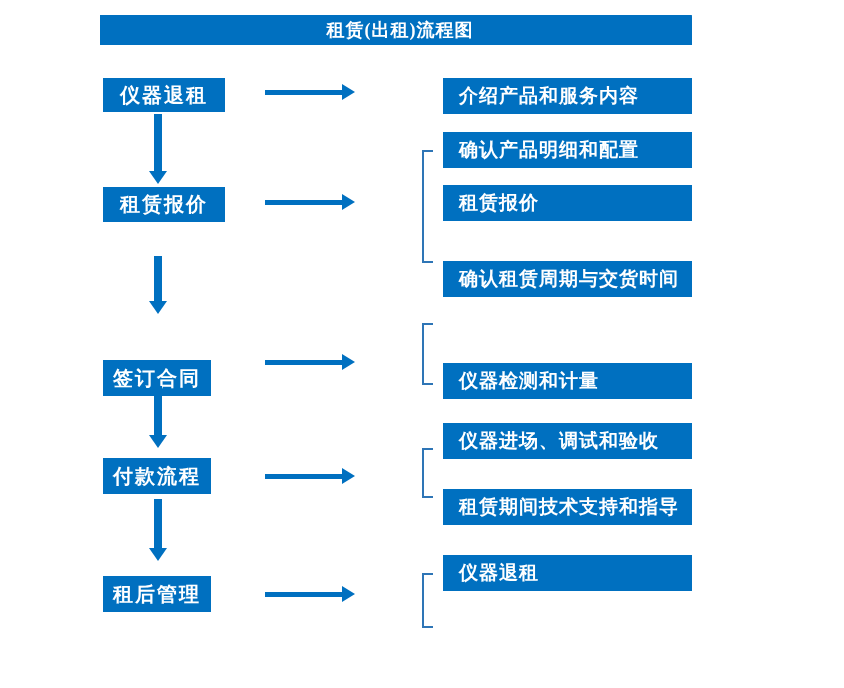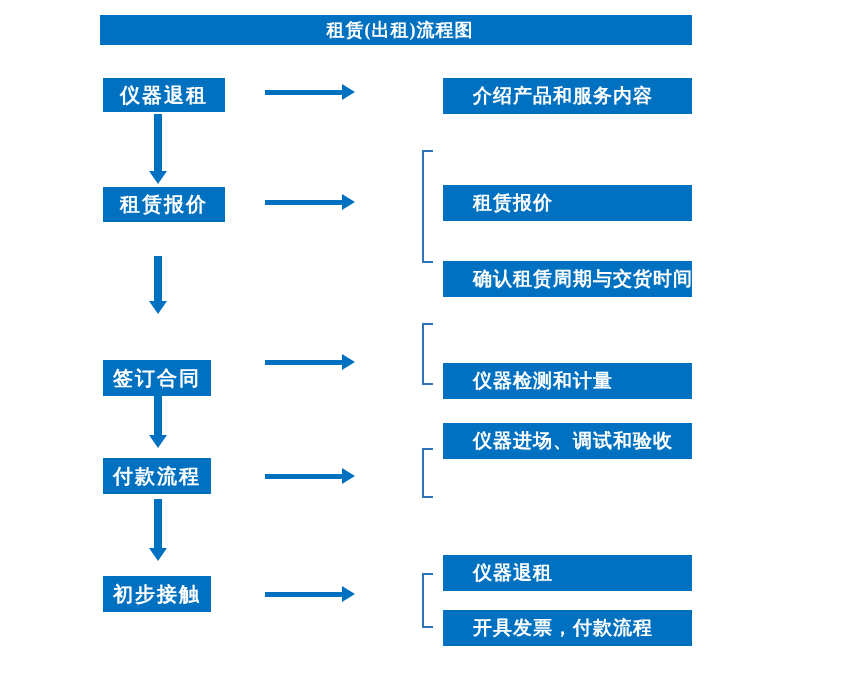--- a/index.html
+++ b/index.html
@@ -40,21 +40,21 @@
     letter-spacing: 2px;
     white-space: nowrap;
   }
   .detail {
     position: absolute;
     left: 443px; width: 259px; height: 36px;
     background: var(--primary);
     color: var(--text-on-primary);
     font-size: 19px;
     display: flex; align-items: center;
-    padding-left: 30px;
+    padding-left: 16px;
     letter-spacing: 1px;
     white-space: nowrap;
   }
   .h-arrow {
     position: absolute;
     height: 16px;
     display: flex; align-items: center;
   }
   .h-stem { flex: 1; height: 5px; background: var(--primary); }
   .h-head {
@@ -87,21 +87,21 @@
 <body>
 
 <div class="canvas">
 
   <div class="title-bar">租赁(出租)流程图</div>
 
   <div class="stage" style="left:103px; top:78px;  width:122px; height:34px;">仪器退租</div>
   <div class="stage" style="left:103px; top:187px; width:122px; height:35px;">租赁报价</div>
   <div class="stage" style="left:103px; top:344px; width:108px; height:36px;margin-top:16px;">签订合同</div>
   <div class="stage" style="left:103px; top:458px; width:108px; height:36px;">付款流程</div>
-  <div class="stage" style="left:103px; top:576px; width:108px; height:36px;">初步接触</div>
+  <div class="stage" style="left:103px; top:576px; width:108px; height:36px;">租后管理</div>
 
   <div class="v-arrow" style="left:149px; top:114px; height:70px;">
       <div class="v-stem"></div>
       <div class="v-head"></div>
     </div>
   <div class="v-arrow" style="left:149px; top:256px; height:58px;">
       <div class="v-stem"></div>
       <div class="v-head"></div>
     </div>
   <div class="v-arrow" style="left:149px; top:386px; height:62px;">
@@ -133,20 +133,21 @@
       <div class="h-stem"></div>
       <div class="h-head"></div>
     </div>
 
   <div class="bracket" style="top:150px; height:113px;"></div>
   <div class="bracket" style="top:323px; height:62px;"></div>
   <div class="bracket" style="top:448px; height:50px;"></div>
   <div class="bracket" style="top:573px; height:55px;"></div>
 
   <div class="detail" style="top:78px;">介绍产品和服务内容</div>
+  <div class="detail" style="top:132px;">确认产品明细和配置</div>
   <div class="detail" style="top:185px;">租赁报价</div>
   <div class="detail" style="top:261px;">确认租赁周期与交货时间</div>
   <div class="detail" style="top:363px;">仪器检测和计量</div>
   <div class="detail" style="top:423px;">仪器进场、调试和验收</div>
+  <div class="detail" style="top:489px;">租赁期间技术支持和指导</div>
   <div class="detail" style="top:555px;">仪器退租</div>
-  <div class="detail" style="top:610px;">开具发票，付款流程</div>
 
 </div>
 
 </body></html>

